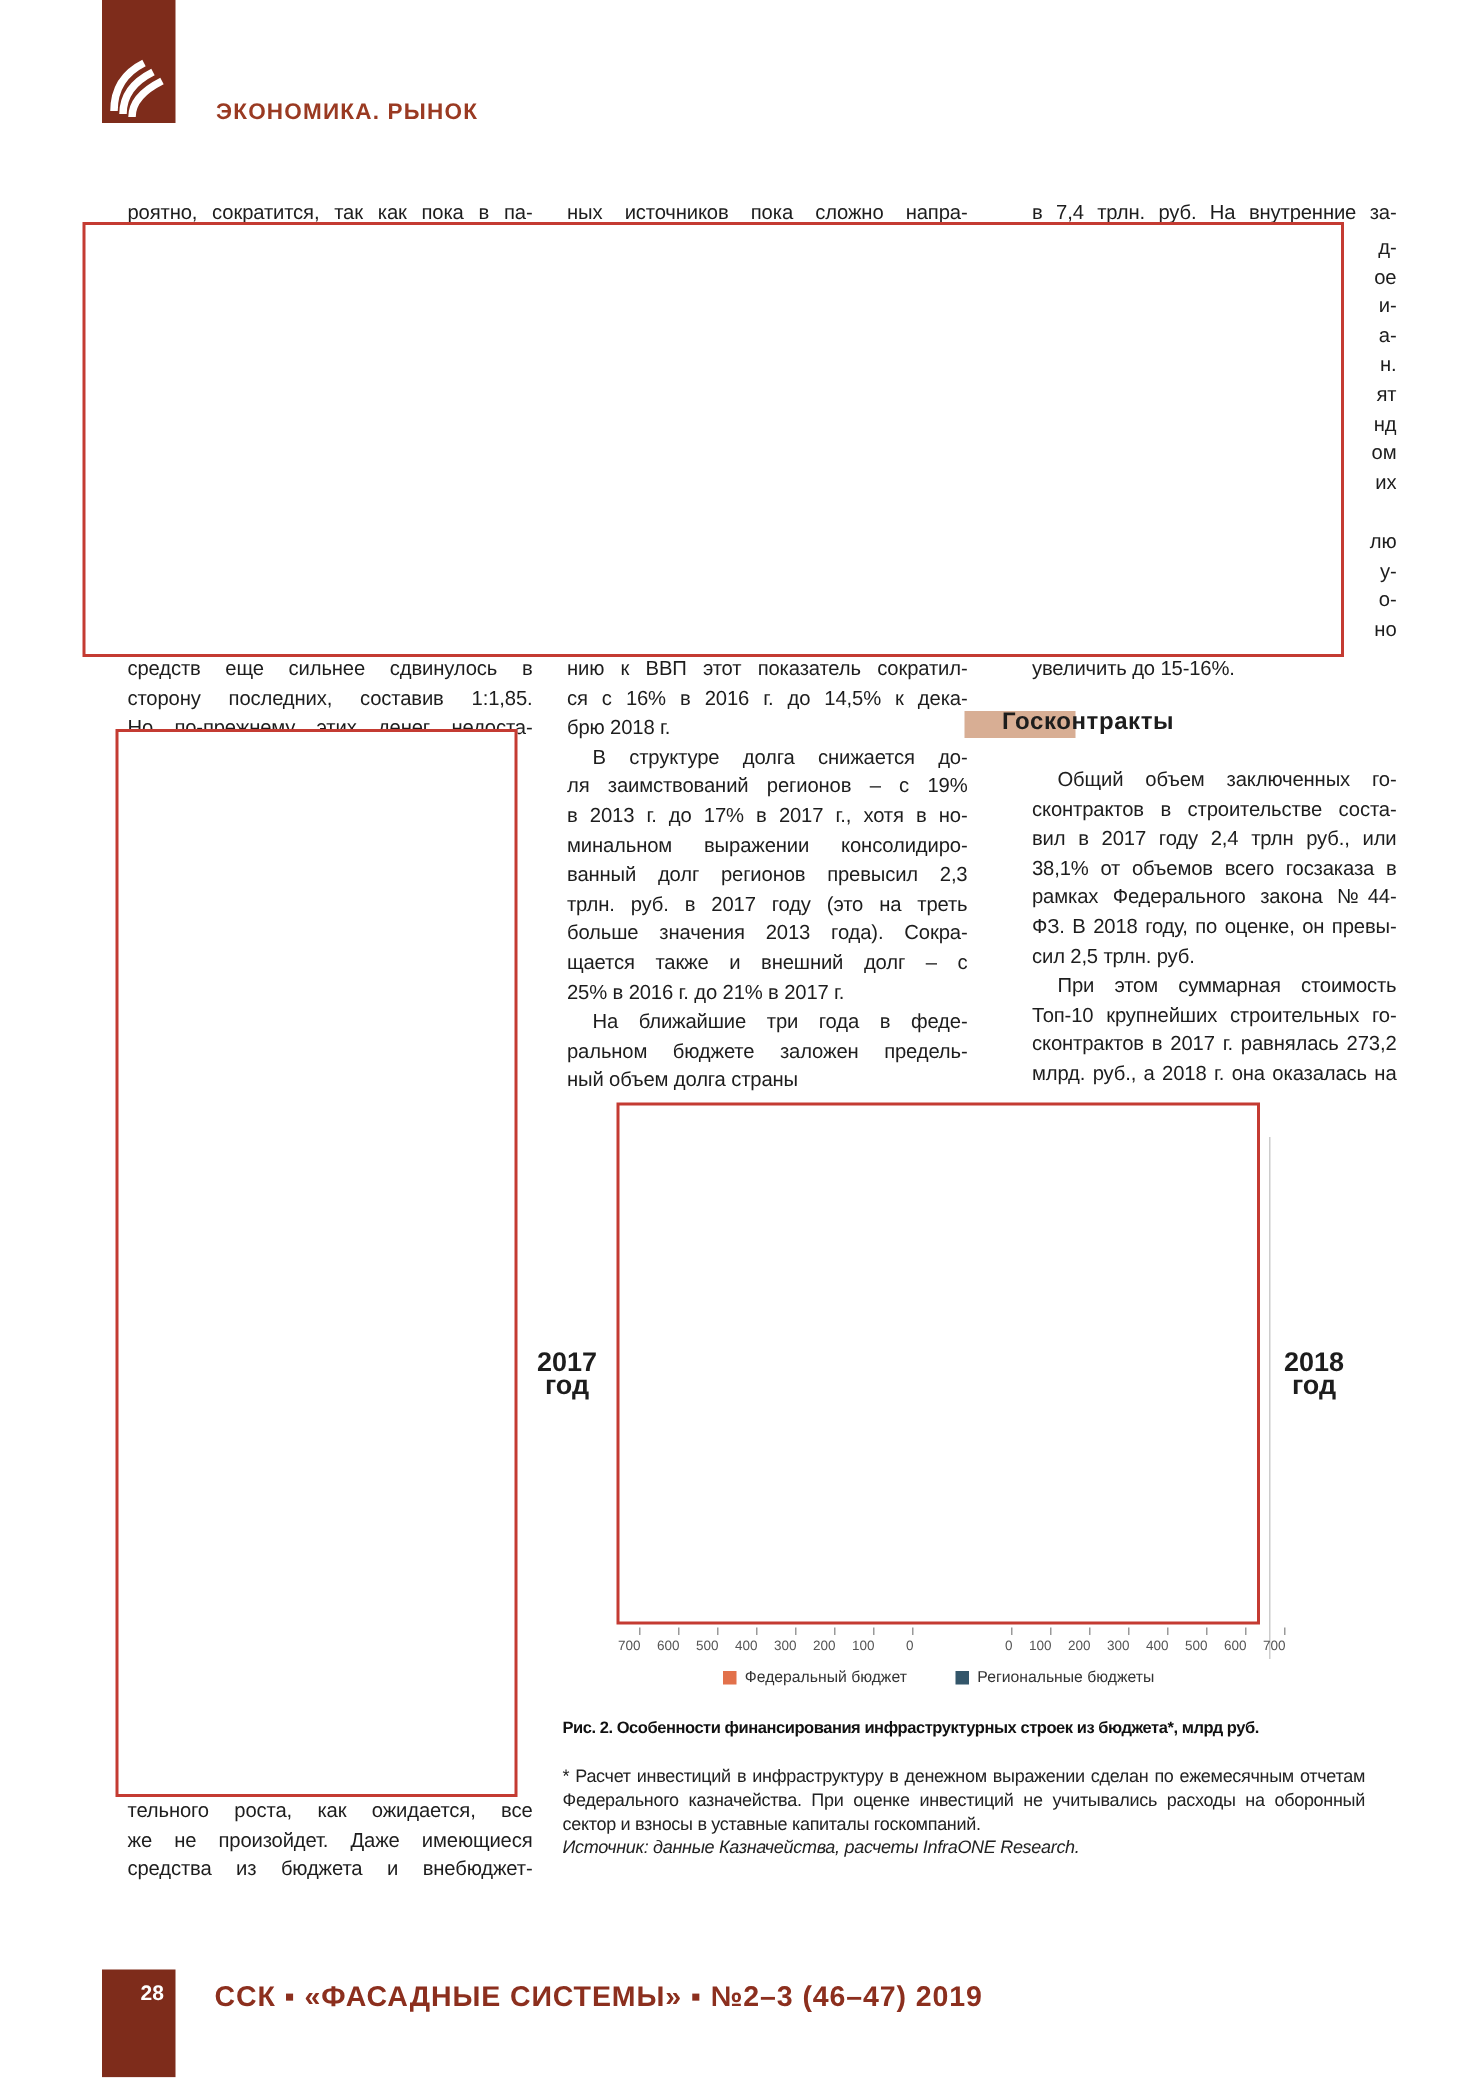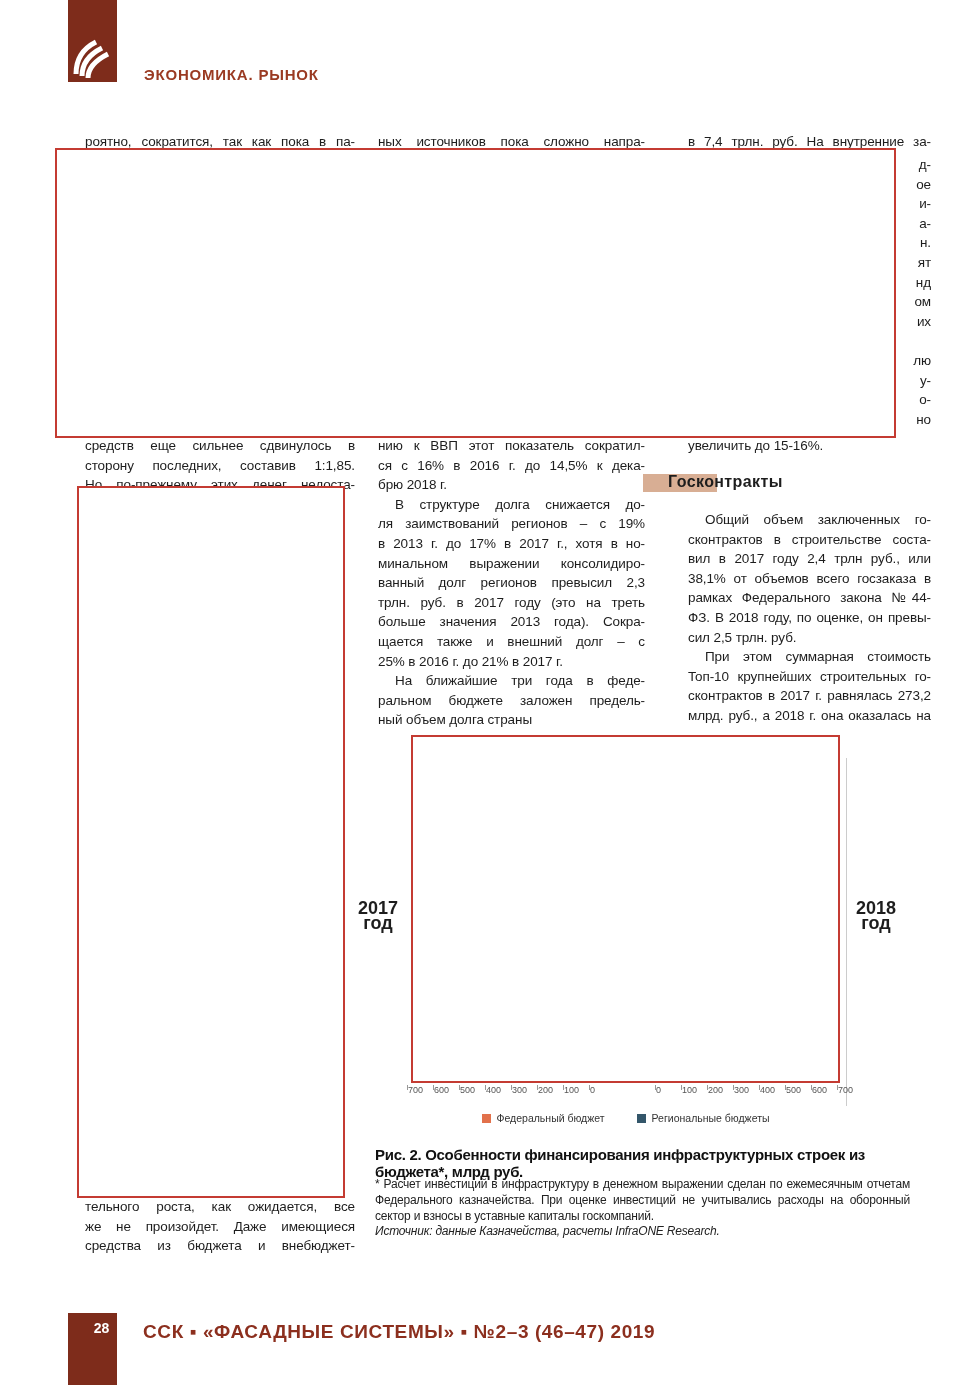--- a/index.html
+++ b/index.html
@@ -27,29 +27,29 @@
   .fragments{position:absolute;left:868px;top:155px;width:43px;text-align:right;z-index:1;}
   .frg{height:19.6px;overflow:hidden;}
 
   
   .tanbar{position:absolute;left:643px;top:474px;width:74px;height:18px;background:#d8ae94;z-index:0;}
   .subhead{position:absolute;left:668px;top:473px;font-size:16px;font-weight:bold;letter-spacing:0.4px;z-index:1;}
 
   
   .yearlabel{position:absolute;width:50px;font-weight:bold;font-size:18px;line-height:15px;text-align:center;z-index:3;}
   .axisrow{position:absolute;display:flex;justify-content:space-between;z-index:1;}
-  .tick{display:flex;align-items:flex-start;width:20px;}
+  .tick{display:flex;flex-direction:column;align-items:flex-end;width:20px;}
   .tickmark{width:1px;height:5px;background:#999;margin-bottom:2px;}
   .ticklabel{font-size:9px;color:#555;}
   .legend{position:absolute;left:411px;top:1112px;width:429px;display:flex;justify-content:center;gap:32px;z-index:1;}
   .legend-item{display:flex;align-items:center;gap:6px;font-size:10.5px;color:#333;}
   .swatch{width:9px;height:9px;}
   .artifact{position:absolute;left:846px;top:758px;width:1px;height:348px;background:#cccccc;z-index:0;}
 
-  .caption{position:absolute;left:375px;top:1146px;width:535px;font-weight:bold;font-size:15px;
+  .caption{position:absolute;left:375px;top:1146px;width:535px;font-weight:bold;font-size:11px;
            letter-spacing:-0.3px;color:#111;}
   .footnote{position:absolute;left:375px;top:1177px;width:535px;font-size:12px;line-height:15.8px;
             letter-spacing:-0.2px;color:#222;}
   .footnote .src{font-style:italic;text-align:left;text-align-last:left;}
 
   
   .pagenum-box{position:absolute;left:68px;top:1313px;width:49px;height:72px;background:#7e2c1b;}
   .pagenum{color:#ffffff;font-weight:bold;font-size:14px;text-align:center;padding-top:7px;padding-left:18px;}
   .journal{position:absolute;left:143px;top:1321px;font-weight:bold;font-size:19px;
            color:#8c2f1e;letter-spacing:0.6px;}

